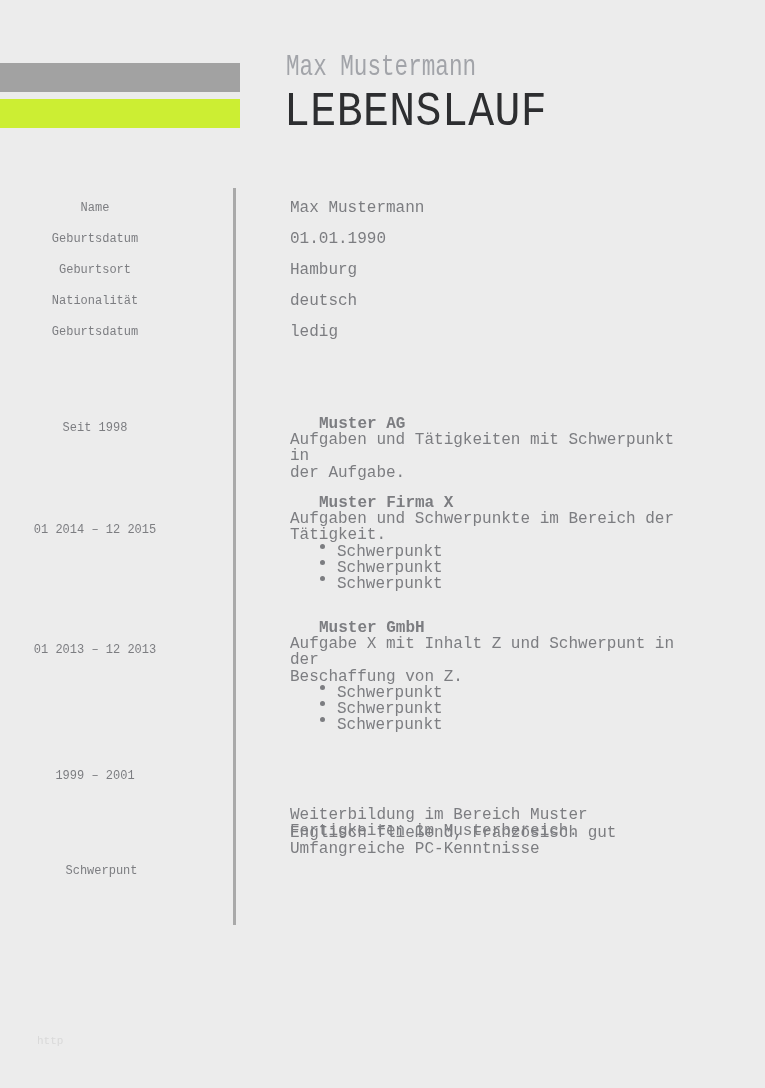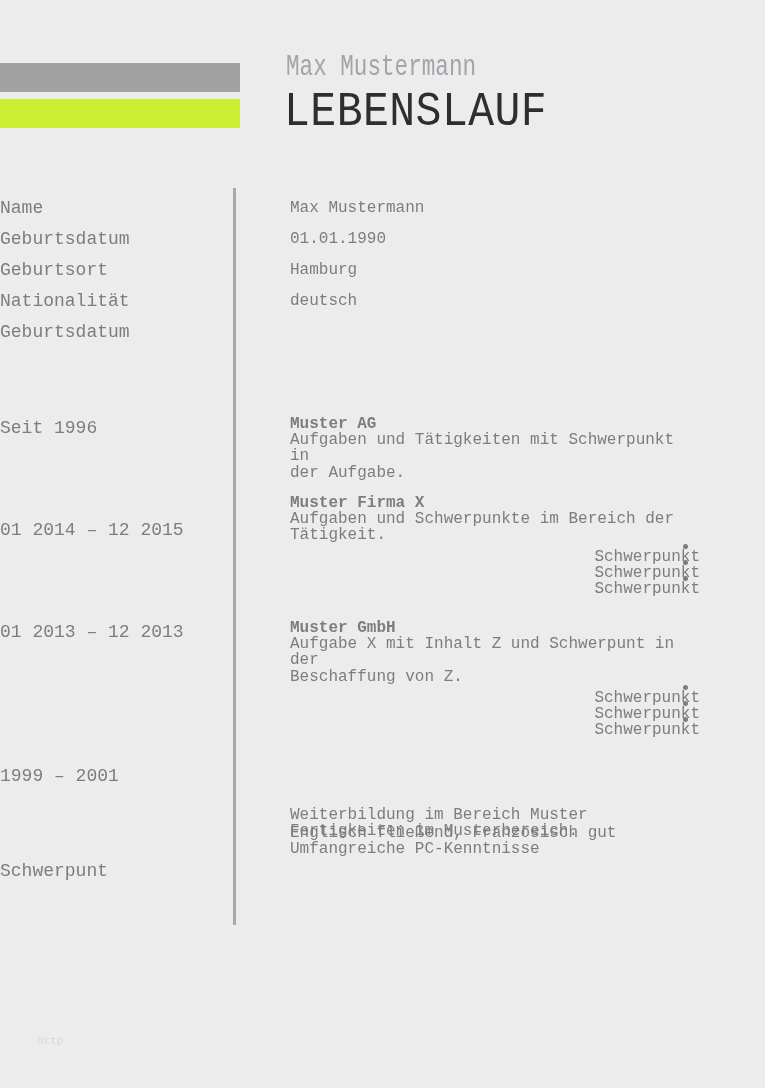--- a/index.html
+++ b/index.html
@@ -60,22 +60,22 @@
     left: 233px;
     top: 188px;
     width: 3px;
     height: 737px;
     background: #a9a9a9;
   }
   .lbl {
     position: absolute;
     left: 0;
     width: 190px;
-    text-align: left;
-    font-size: 18px;
+    text-align: center;
+    font-size: 12px;
     line-height: 21px;
     white-space: nowrap;
     color: #7c7d81;
   }
   .lbl-wide {
     width: 203px;
   }
   .val {
     position: absolute;
     left: 290px;
@@ -88,29 +88,29 @@
   .content {
     position: absolute;
     left: 290px;
     width: 410px;
     font-size: 16px;
     line-height: 16.2px;
     color: #7c7d81;
   }
   .job-title {
     font-weight: bold;
+    margin-left: 29px;
   }
   .job-desc {
     white-space: pre-line;
   }
   .bullet-row {
     display: flex;
-    align-items: flex-end;
+    align-items: flex-start;
     height: 16.2px;
-    flex-direction: column;
   }
   .dot {
     width: 5px;
     height: 5px;
     border-radius: 50%;
     background: #7c7d81;
     margin-left: 30px;
     margin-right: 12px;
     flex: 0 0 auto;
   }
@@ -142,22 +142,23 @@
   <div class="lbl" style="top:229px">Geburtsdatum</div>
   <div class="val" style="top:229px">01.01.1990</div>
 
   <div class="lbl" style="top:260px">Geburtsort</div>
   <div class="val" style="top:260px">Hamburg</div>
 
   <div class="lbl" style="top:291px">Nationalität</div>
   <div class="val" style="top:291px">deutsch</div>
 
   <div class="lbl" style="top:322px">Geburtsdatum</div>
-
-  <div class="lbl" style="top:418px">Seit 1996</div>
+  <div class="val" style="top:322px">ledig</div>
+
+  <div class="lbl" style="top:418px">Seit 1998</div>
   <div class="content" style="top:416px">
     <div class="job-title">Muster AG</div>
     <div class="job-desc">Aufgaben und Tätigkeiten mit Schwerpunkt in
 der Aufgabe.</div>
   </div>
 
   <div class="lbl" style="top:520px">01 2014 – 12 2015</div>
   <div class="content" style="top:495px">
     <div class="job-title">Muster Firma X</div>
     <div class="job-desc">Aufgaben und Schwerpunkte im Bereich der
@@ -169,21 +170,21 @@
     <div class="bullet-row">
       <span class="dot"></span>
       <span>Schwerpunkt</span>
     </div>
     <div class="bullet-row">
       <span class="dot"></span>
       <span>Schwerpunkt</span>
     </div>
   </div>
 
-  <div class="lbl" style="top:622px">01 2013 – 12 2013</div>
+  <div class="lbl" style="top:640px">01 2013 – 12 2013</div>
   <div class="content" style="top:620px">
     <div class="job-title">Muster GmbH</div>
     <div class="job-desc">Aufgabe X mit Inhalt Z und Schwerpunt in der
 Beschaffung von Z.</div>
     <div class="bullet-row">
       <span class="dot"></span>
       <span>Schwerpunkt</span>
     </div>
     <div class="bullet-row">
       <span class="dot"></span>

